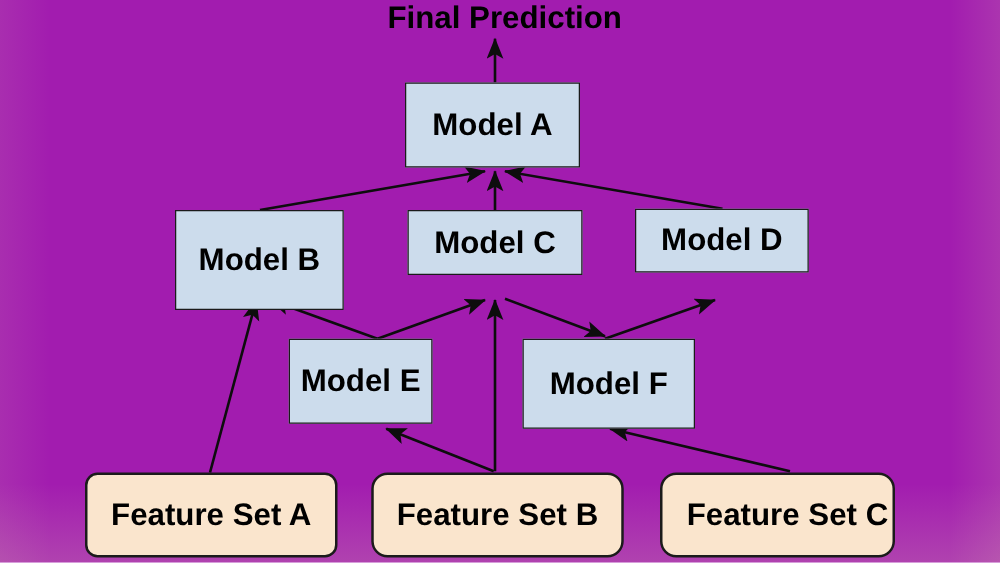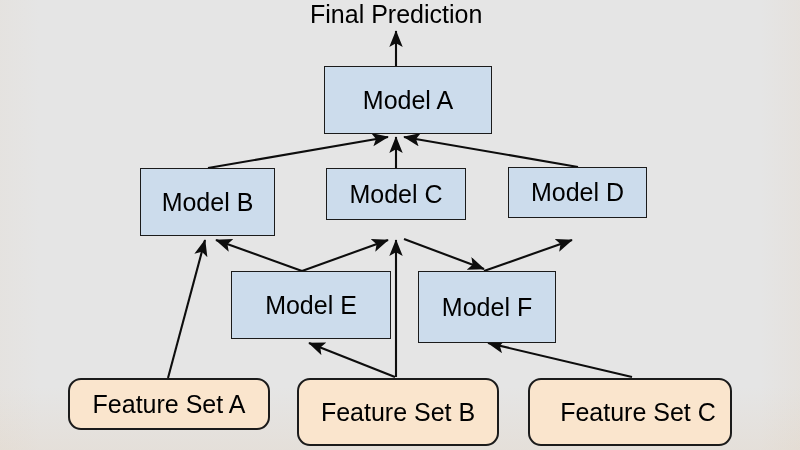--- a/index.html
+++ b/index.html
@@ -7,22 +7,23 @@
     padding: 0;
     background: #ffffff;
   }
   body {
     font-family: "Liberation Sans", sans-serif;
   }
   #canvas {
     position: relative;
     width: 800px;
     height: 450px;
-    background: #e5e5e5;
+    background: #a21caf;
     overflow: hidden;
+    font-weight: bold;
   }
   
   #canvas::after {
     content: "";
     position: absolute;
     inset: 0;
     pointer-events: none;
     background:
       linear-gradient(to top, rgba(226,203,176,0.22), rgba(226,203,176,0) 14%),
       linear-gradient(to right, rgba(226,203,176,0.10), rgba(226,203,176,0) 5%),
@@ -90,42 +91,42 @@
         <polyline points="168,378 205,240"></polyline>
         <polyline points="395,377 309,343"></polyline>
         <polyline points="396,377 396,240"></polyline>
         <polyline points="632,377 488,343"></polyline>
       </g>
   </svg>
 
   <div class="caption" id="output-caption" style="left: 310px; top: 2px;">Final Prediction</div>
 
   <div id="node-layer">
-      <div class="node model" style="left: 324px; top: 66px; width: 168px; height: 68px;">
+      <div class="node model" style="left: 324px; top: 66px; width: 140px; height: 68px;">
         <span>Model A</span>
       </div>
-      <div class="node model" style="left: 140px; top: 168px; width: 135px; height: 68px;">
+      <div class="node model" style="left: 140px; top: 168px; width: 135px; height: 80px;">
         <span>Model B</span>
       </div>
       <div class="node model" style="left: 326px; top: 168px; width: 140px; height: 52px;">
         <span>Model C</span>
       </div>
       <div class="node model" style="left: 508px; top: 167px; width: 139px; height: 51px;">
         <span>Model D</span>
       </div>
-      <div class="node model" style="left: 231px; top: 271px; width: 160px; height: 68px;">
+      <div class="node model" style="left: 231px; top: 271px; width: 115px; height: 68px;">
         <span>Model E</span>
       </div>
       <div class="node model" style="left: 418px; top: 271px; width: 138px; height: 72px;">
         <span>Model F</span>
       </div>
-      <div class="node feature" style="left: 68px; top: 378px; width: 202px; height: 52px;">
+      <div class="node feature" style="left: 68px; top: 378px; width: 202px; height: 68px; border-radius: 10px;">
         <span>Feature Set A</span>
       </div>
       <div class="node feature" style="left: 297px; top: 378px; width: 202px; height: 68px;">
         <span>Feature Set B</span>
       </div>
-      <div class="node feature" style="left: 528px; top: 378px; width: 204px; height: 68px; padding-left: 16px;">
+      <div class="node feature" style="left: 528px; top: 378px; width: 188px; height: 68px; padding-left: 16px;">
         <span>Feature Set C</span>
       </div>
     </div>
 
 </div>
 
 </body></html>

